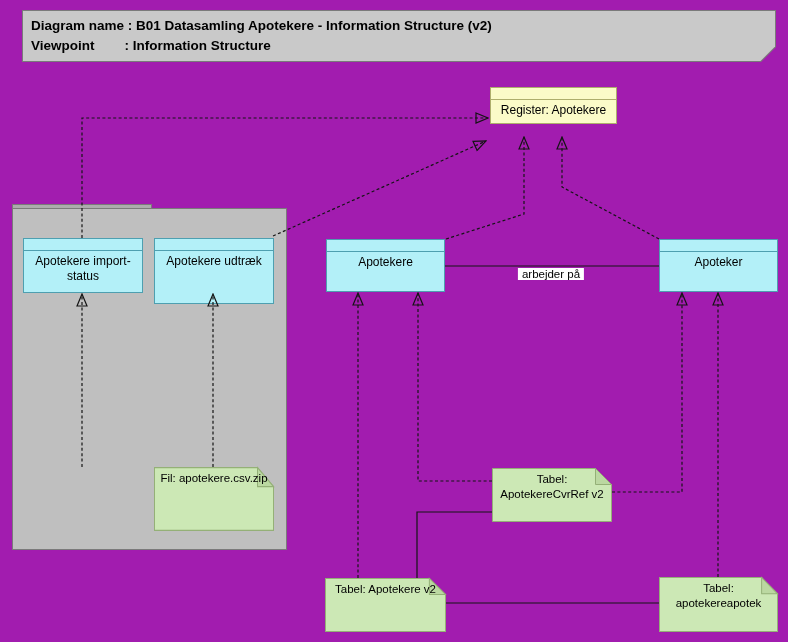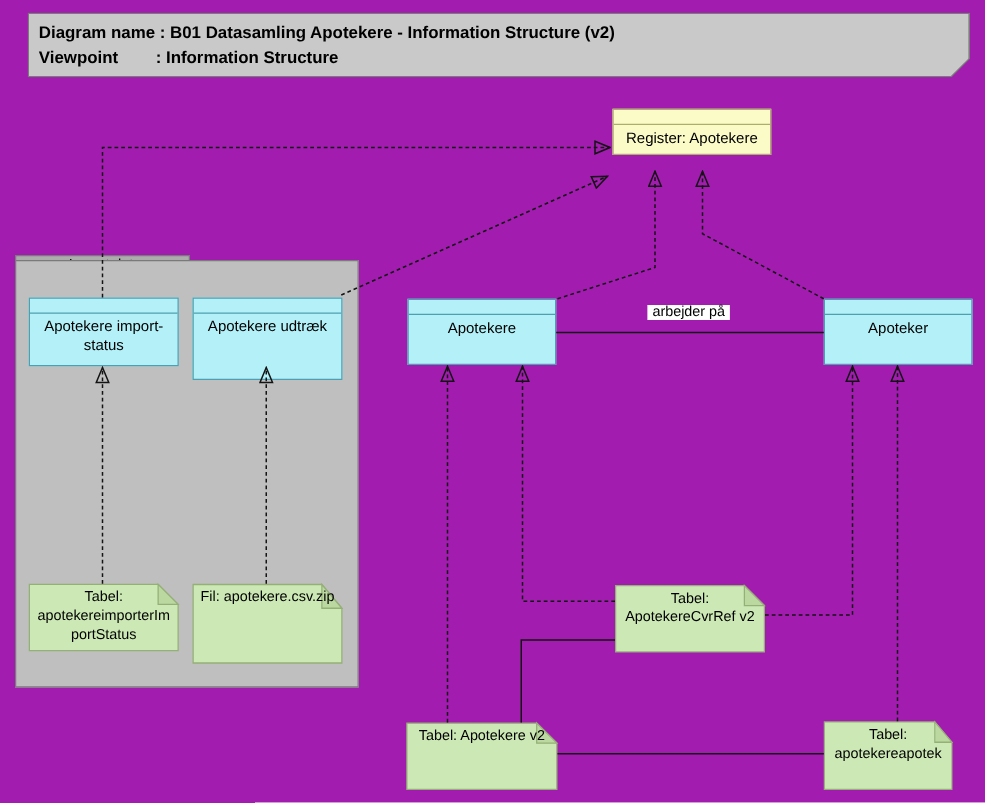--- a/index.html
+++ b/index.html
@@ -33,21 +33,21 @@
   .note-body{fill:var(--green_fill);stroke:var(--green_border);stroke-width:1;}
   .note-fold{fill:var(--green_fold);stroke:var(--green_border);stroke-width:1;}
   .note-lbl{position:absolute;inset:0;text-align:center;font-size:11.5px;color:#000;
     padding:4px 4px 0 4px;line-height:15px;overflow-wrap:anywhere;}
 
   
   .overlay{position:absolute;left:0;top:0;width:788px;height:642px;pointer-events:none;}
   .overlay path{fill:none;stroke:var(--line);stroke-width:1.2;}
   .overlay path.dash{stroke-dasharray:3 2.4;}
 
-  .assoc-label{position:absolute;left:551px;top:250px;transform:translate(-50%,-50%);
+  .assoc-label{position:absolute;left:551px;top:274px;transform:translate(-50%,-50%);
     background:#ffffff;padding:0 4px;font-size:11.5px;color:#000;white-space:nowrap;}
 </style>
 </head>
 <body>
 
 <div class="stage">
 
   <div class="title-outer">
     <div class="title-inner">
       <div class="title-text"><span>Diagram name : B01 Datasamling Apotekere - Information Structure (v2)</span>
@@ -78,27 +78,20 @@
   <div class="cls cyan" style="left:326px;top:239px;width:119px;height:53px">
     <div class="cls-hdr"></div>
     <div class="cls-lbl">Apotekere</div>
   </div>
 
   <div class="cls cyan" style="left:659px;top:239px;width:119px;height:53px">
     <div class="cls-hdr"></div>
     <div class="cls-lbl">Apoteker</div>
   </div>
 
-  <div class="note" style="left:23px;top:467px;width:120px;height:54px">
-    <svg viewBox="0 0 120 54" preserveAspectRatio="none">
-      <path class="note-body" d="M0.5,0.5 H103.5 L119.5,16.5 V53.5 H0.5 Z"></path>
-      <path class="note-fold" d="M103.5,0.5 V16.5 H119.5 Z"></path>
-    </svg>
-    <div class="note-lbl">Tabel: apotekereimporterImportStatus</div>
-  </div>
 
   <div class="note" style="left:154px;top:467px;width:120px;height:64px">
     <svg viewBox="0 0 120 54" preserveAspectRatio="none">
       <path class="note-body" d="M0.5,0.5 H103.5 L119.5,16.5 V53.5 H0.5 Z"></path>
       <path class="note-fold" d="M103.5,0.5 V16.5 H119.5 Z"></path>
     </svg>
     <div class="note-lbl">Fil: apotekere.csv.zip</div>
   </div>
 
   <div class="note" style="left:492px;top:468px;width:120px;height:54px">
@@ -110,21 +103,21 @@
   </div>
 
   <div class="note" style="left:325px;top:578px;width:121px;height:54px">
     <svg viewBox="0 0 120 54" preserveAspectRatio="none">
       <path class="note-body" d="M0.5,0.5 H103.5 L119.5,16.5 V53.5 H0.5 Z"></path>
       <path class="note-fold" d="M103.5,0.5 V16.5 H119.5 Z"></path>
     </svg>
     <div class="note-lbl">Tabel: Apotekere v2</div>
   </div>
 
-  <div class="note" style="left:659px;top:577px;width:103px;height:55px">
+  <div class="note" style="left:659px;top:577px;width:119px;height:55px">
     <svg viewBox="0 0 120 54" preserveAspectRatio="none">
       <path class="note-body" d="M0.5,0.5 H103.5 L119.5,16.5 V53.5 H0.5 Z"></path>
       <path class="note-fold" d="M103.5,0.5 V16.5 H119.5 Z"></path>
     </svg>
     <div class="note-lbl">Tabel: apotekereapotek</div>
   </div>
 
   <svg class="overlay" viewBox="0 0 788 642">
     <defs>
       <marker id="tri" viewBox="0 0 14 12" refX="13" refY="6" markerWidth="14" markerHeight="12" orient="auto" markerUnits="userSpaceOnUse">

